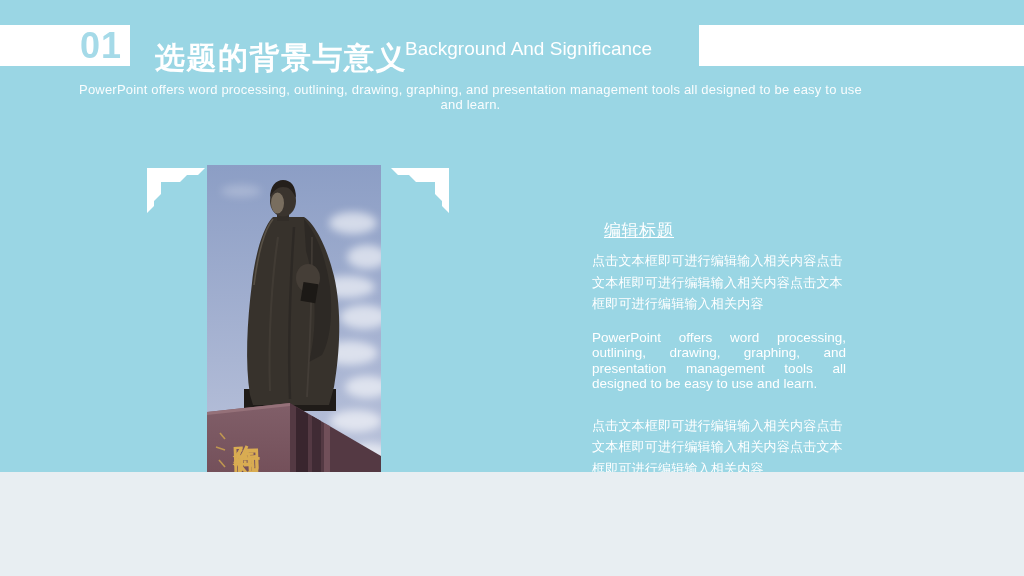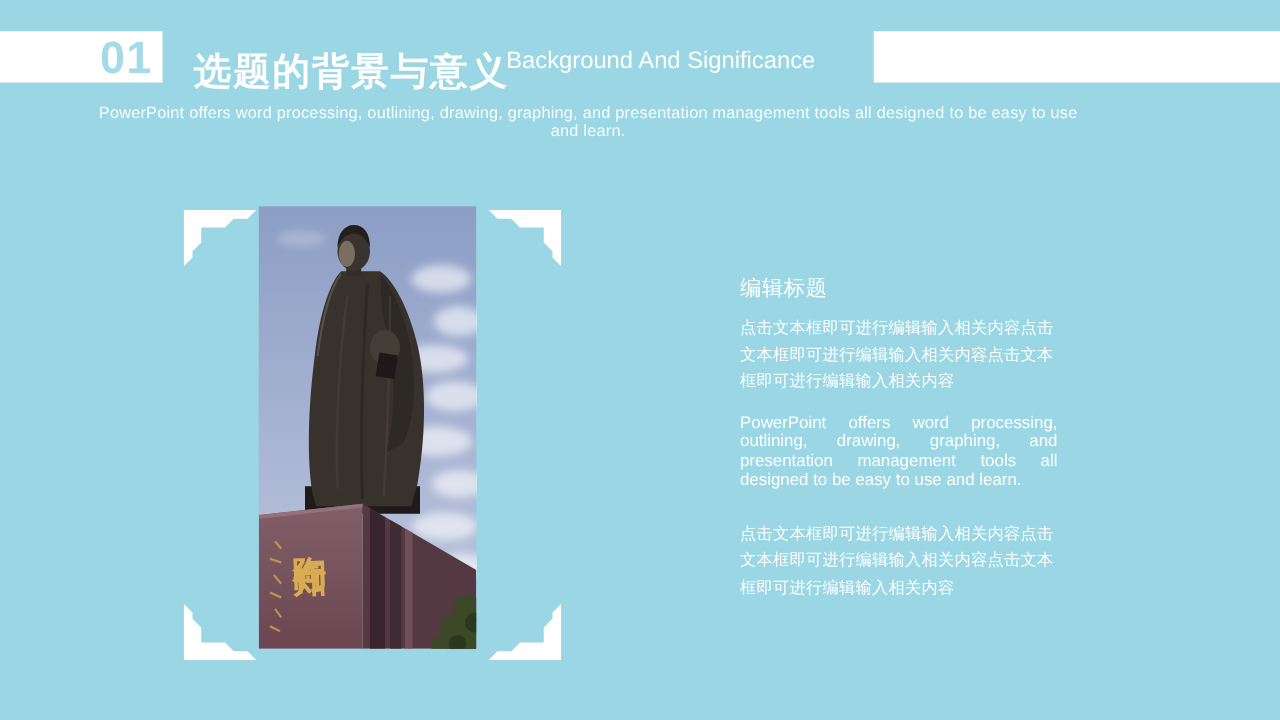--- a/index.html
+++ b/index.html
@@ -1,17 +1,17 @@
 <!DOCTYPE html>
 <html><head>
 <meta charset="utf-8">
 <style>
   html,body{margin:0;padding:0;background:#e8eef2;}
   .slide{
-    position:relative;width:1024px;height:576px;overflow:hidden;
+    position:relative;width:1024px;height:472px;overflow:hidden;
     background:#9AD6E4;
     font-family:"Liberation Sans", sans-serif;
   }
   .abs{position:absolute;}
   
   .num-bar{left:0;top:25px;width:130px;height:41px;background:#FFFFFF;
     display:flex;align-items:center;justify-content:flex-end;
     padding-right:8px;box-sizing:border-box;}
   .num{font-size:36px;font-weight:700;color:#A5DAE8;letter-spacing:1px;line-height:1;}
   .title-zh{left:143px;top:26px;margin:12px;font-size:30px;font-weight:700;
@@ -30,23 +30,23 @@
   
   .photo{left:207px;top:165px;width:174px;height:354px;margin:0;
     background:#9FB0D0;overflow:hidden;}
   .photo svg{display:block;}
   .inscription{position:absolute;left:22px;top:258px;height:100px;
     writing-mode:vertical-rl;text-orientation:upright;
     font-family:"DejaVu Serif", serif;font-size:27px;font-weight:700;
     letter-spacing:3px;color:#D9AC52;transform:rotate(-2deg);}
   
   .content{left:592px;top:219px;width:254px;color:#FFFFFF;}
-  .content h2{margin:0 0 9px 0;font-size:17px;font-weight:400;letter-spacing:0.5px;}
+  .content h2{margin:0 0 9px 12px;font-size:17px;font-weight:400;letter-spacing:0.5px;text-decoration:underline;}
   .content p{margin:0;}
-  .content p.zh{font-size:13px;line-height:21.5px;letter-spacing:0.2px;}
+  .content p.zh{font-size:13px;line-height:21.5px;letter-spacing:0.2px;font-family:Liberation Mono, monospace;}
   .content p.en{font-size:13.5px;line-height:15.5px;text-align:justify;margin:14px 0 24px 0;}
 </style>
 </head>
 <body>
 
 <div class="slide">
 
   <header class="abs" style="inset:0;">
     <div class="abs num-bar">
       <span class="num">01</span>

